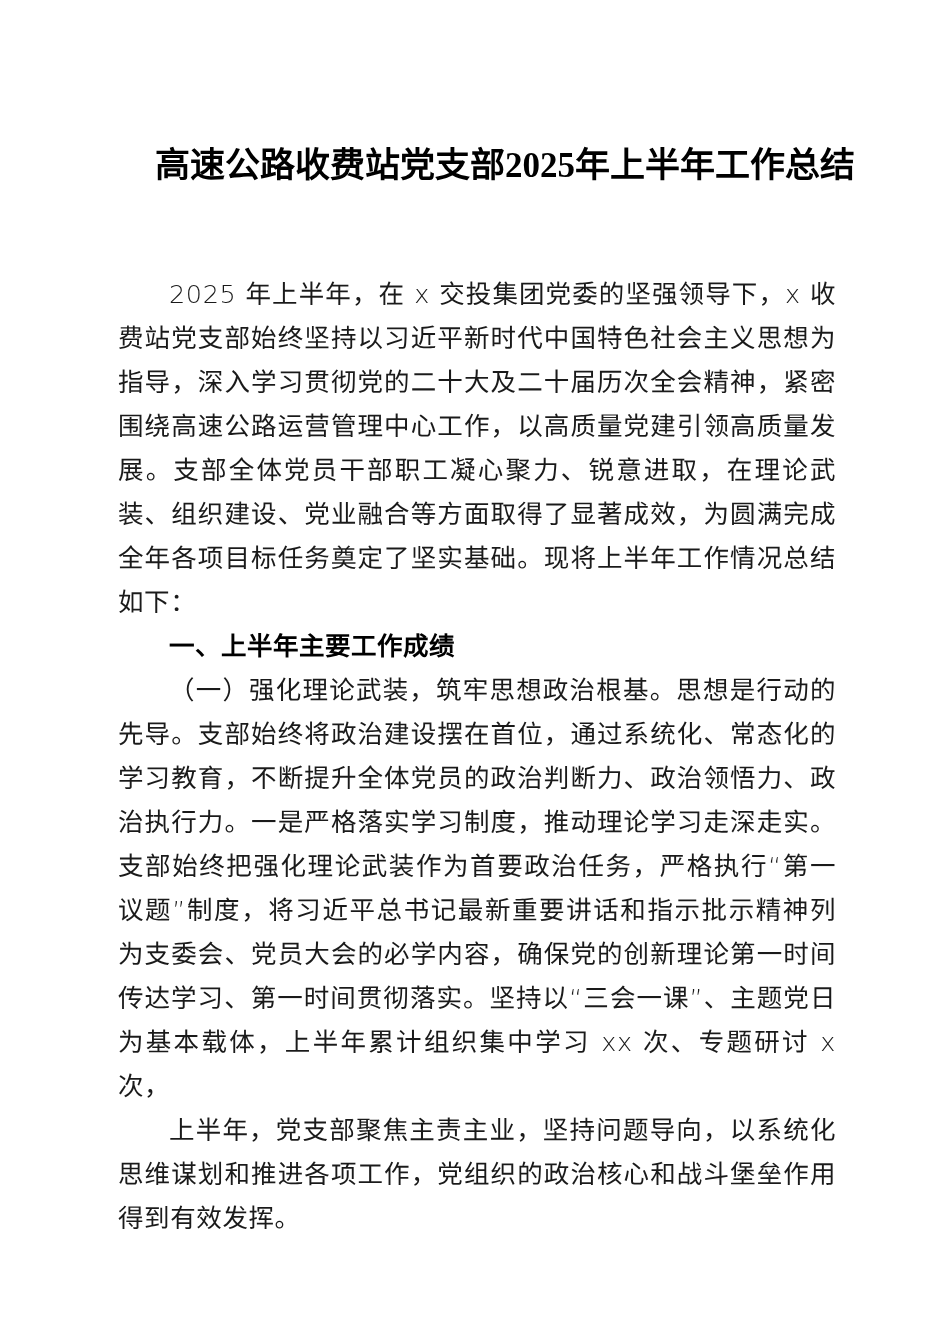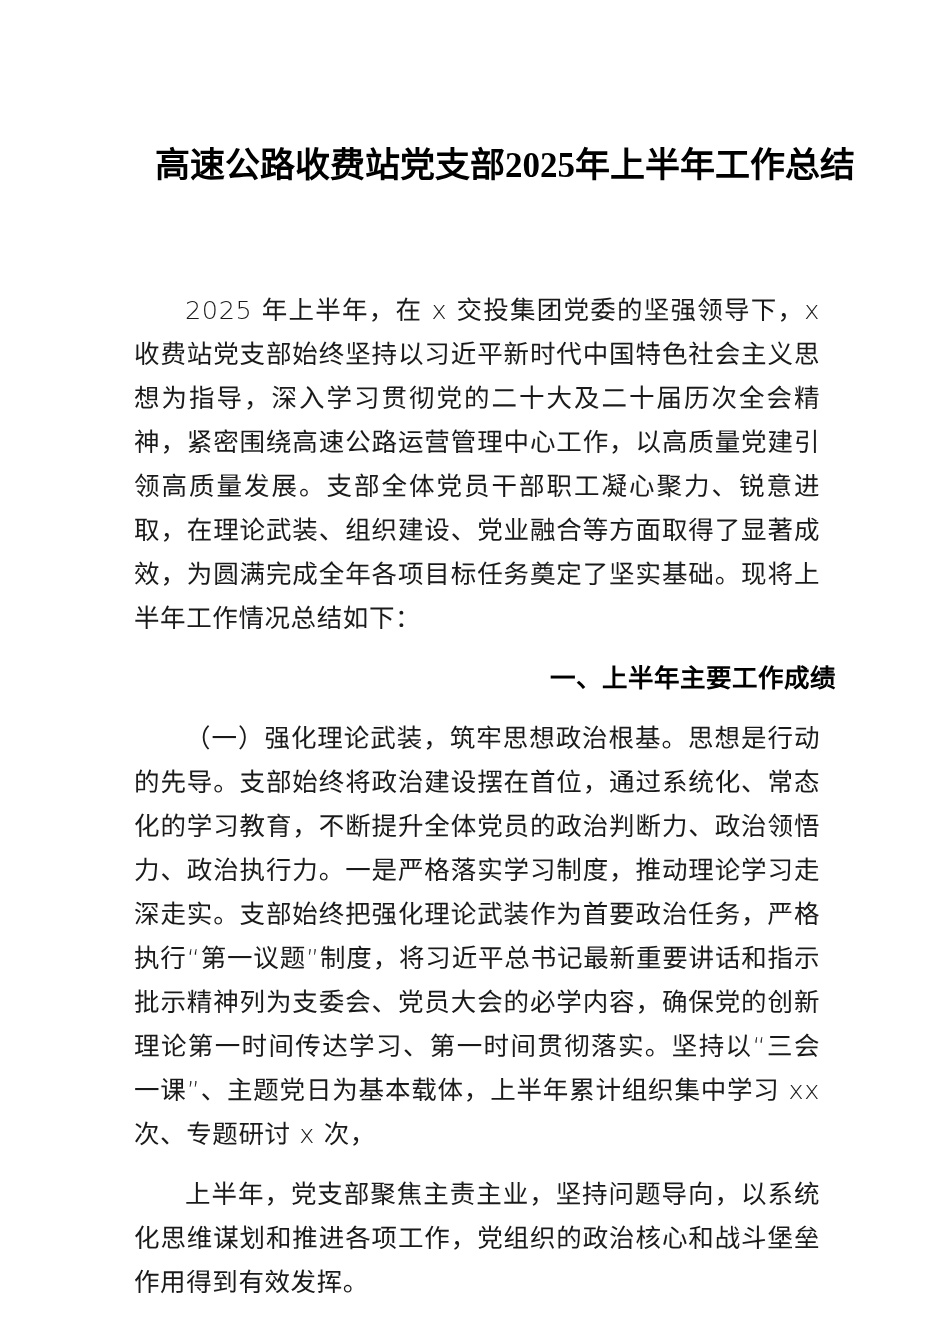--- a/index.html
+++ b/index.html
@@ -36,42 +36,42 @@
   }
 
   .content {
     position: absolute;
     left: 118px;
     top: 272px;
     width: 718px;
   }
 
   p.para {
-    margin: 16px;
+    margin: 0;
     padding: 0;
     font-family: "DejaVu Sans", "Liberation Sans", sans-serif;
     font-size: 25.5px;
     line-height: 44px;
     color: #1a1a1a;
     text-align: justify;
     text-justify: inter-ideograph;
     text-indent: 2em;
     letter-spacing: 0.6px;
     font-weight: 300;
   }
 
   h2.section-heading {
     margin: 0;
     padding: 0;
     font-family: "DejaVu Sans", "Liberation Sans", sans-serif;
     font-size: 25.5px;
     line-height: 44px;
     font-weight: bold;
     color: #000000;
-    text-align: right;
+    text-align: left;
     text-indent: 2em;
     letter-spacing: 0.5px;
   }
 </style>
 </head>
 <body>
 
 <div class="page">
 
   <h1 class="doc-title">高速公路收费站党支部2025年上半年工作总结</h1>

